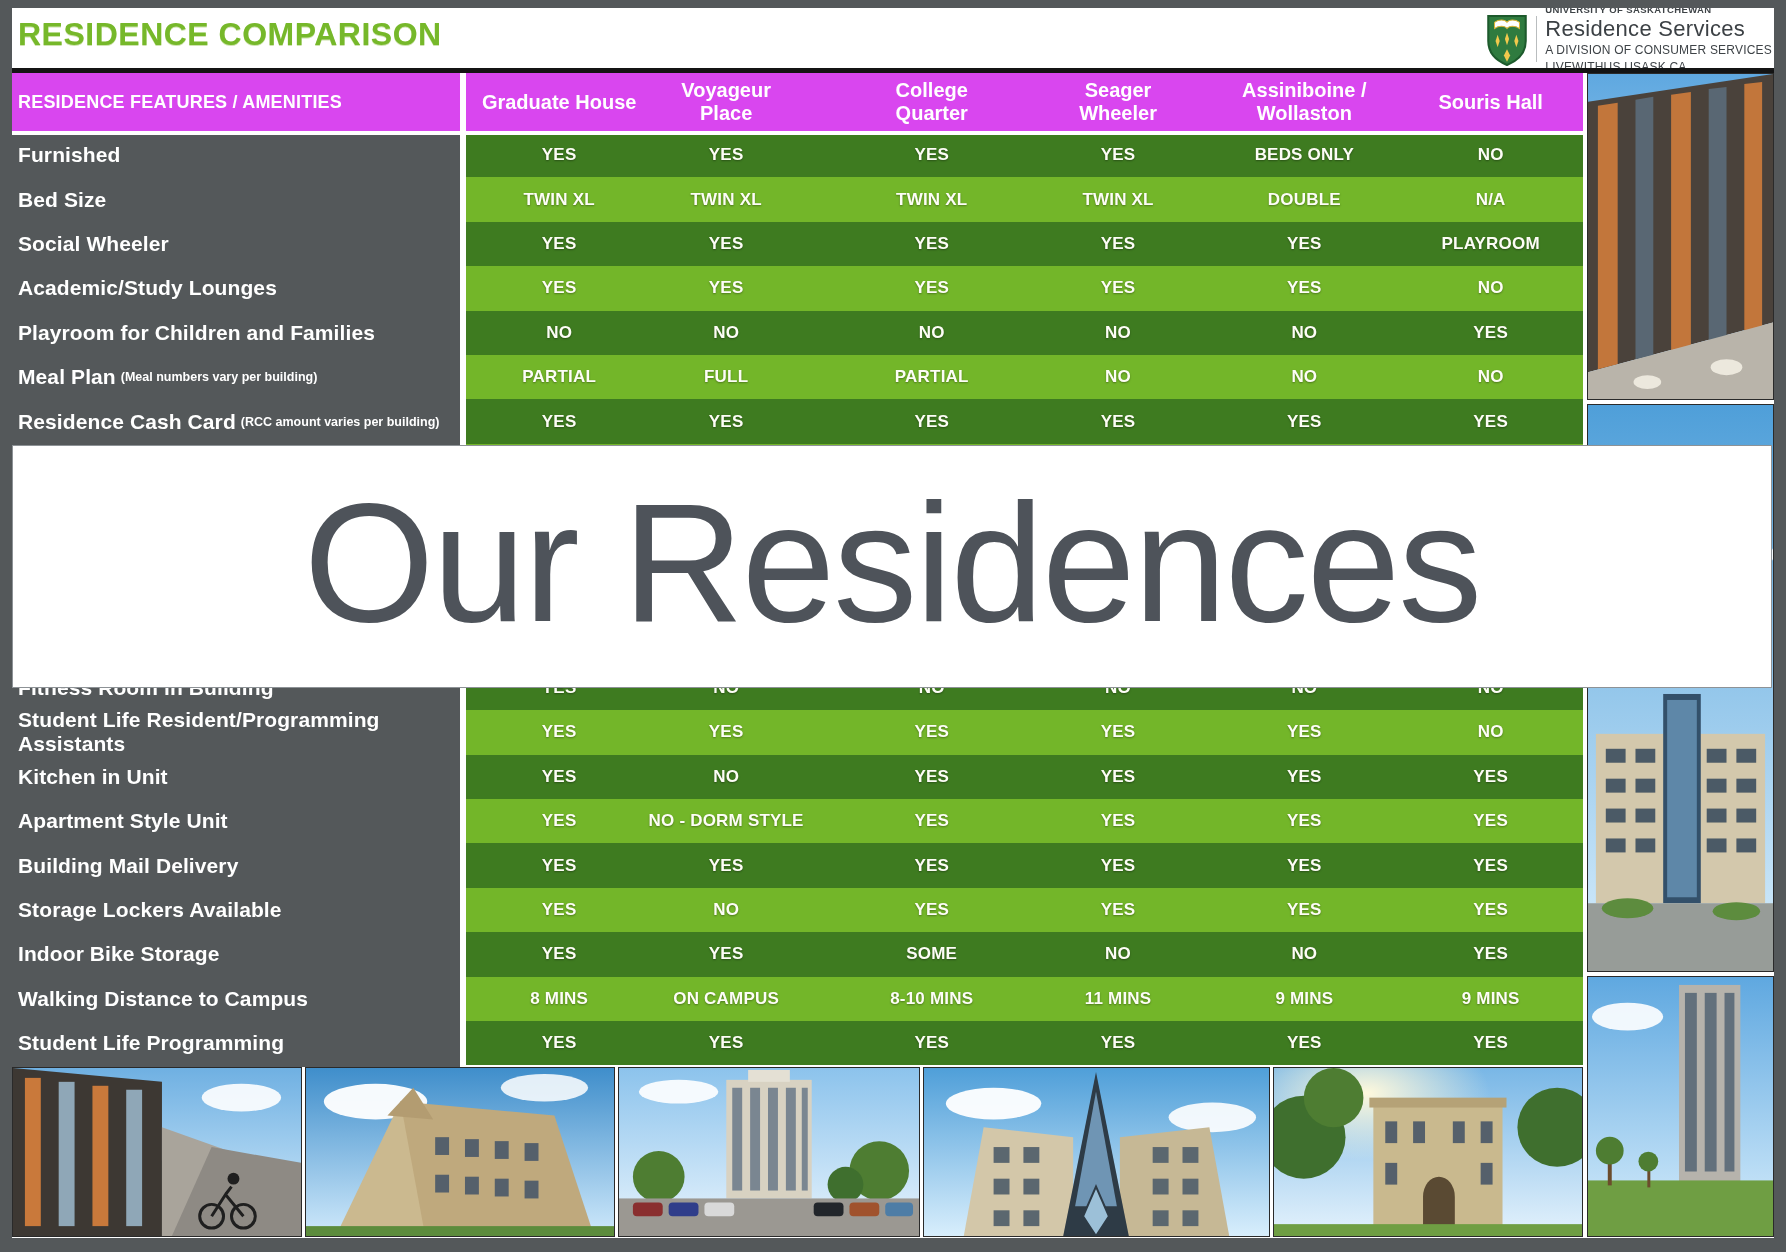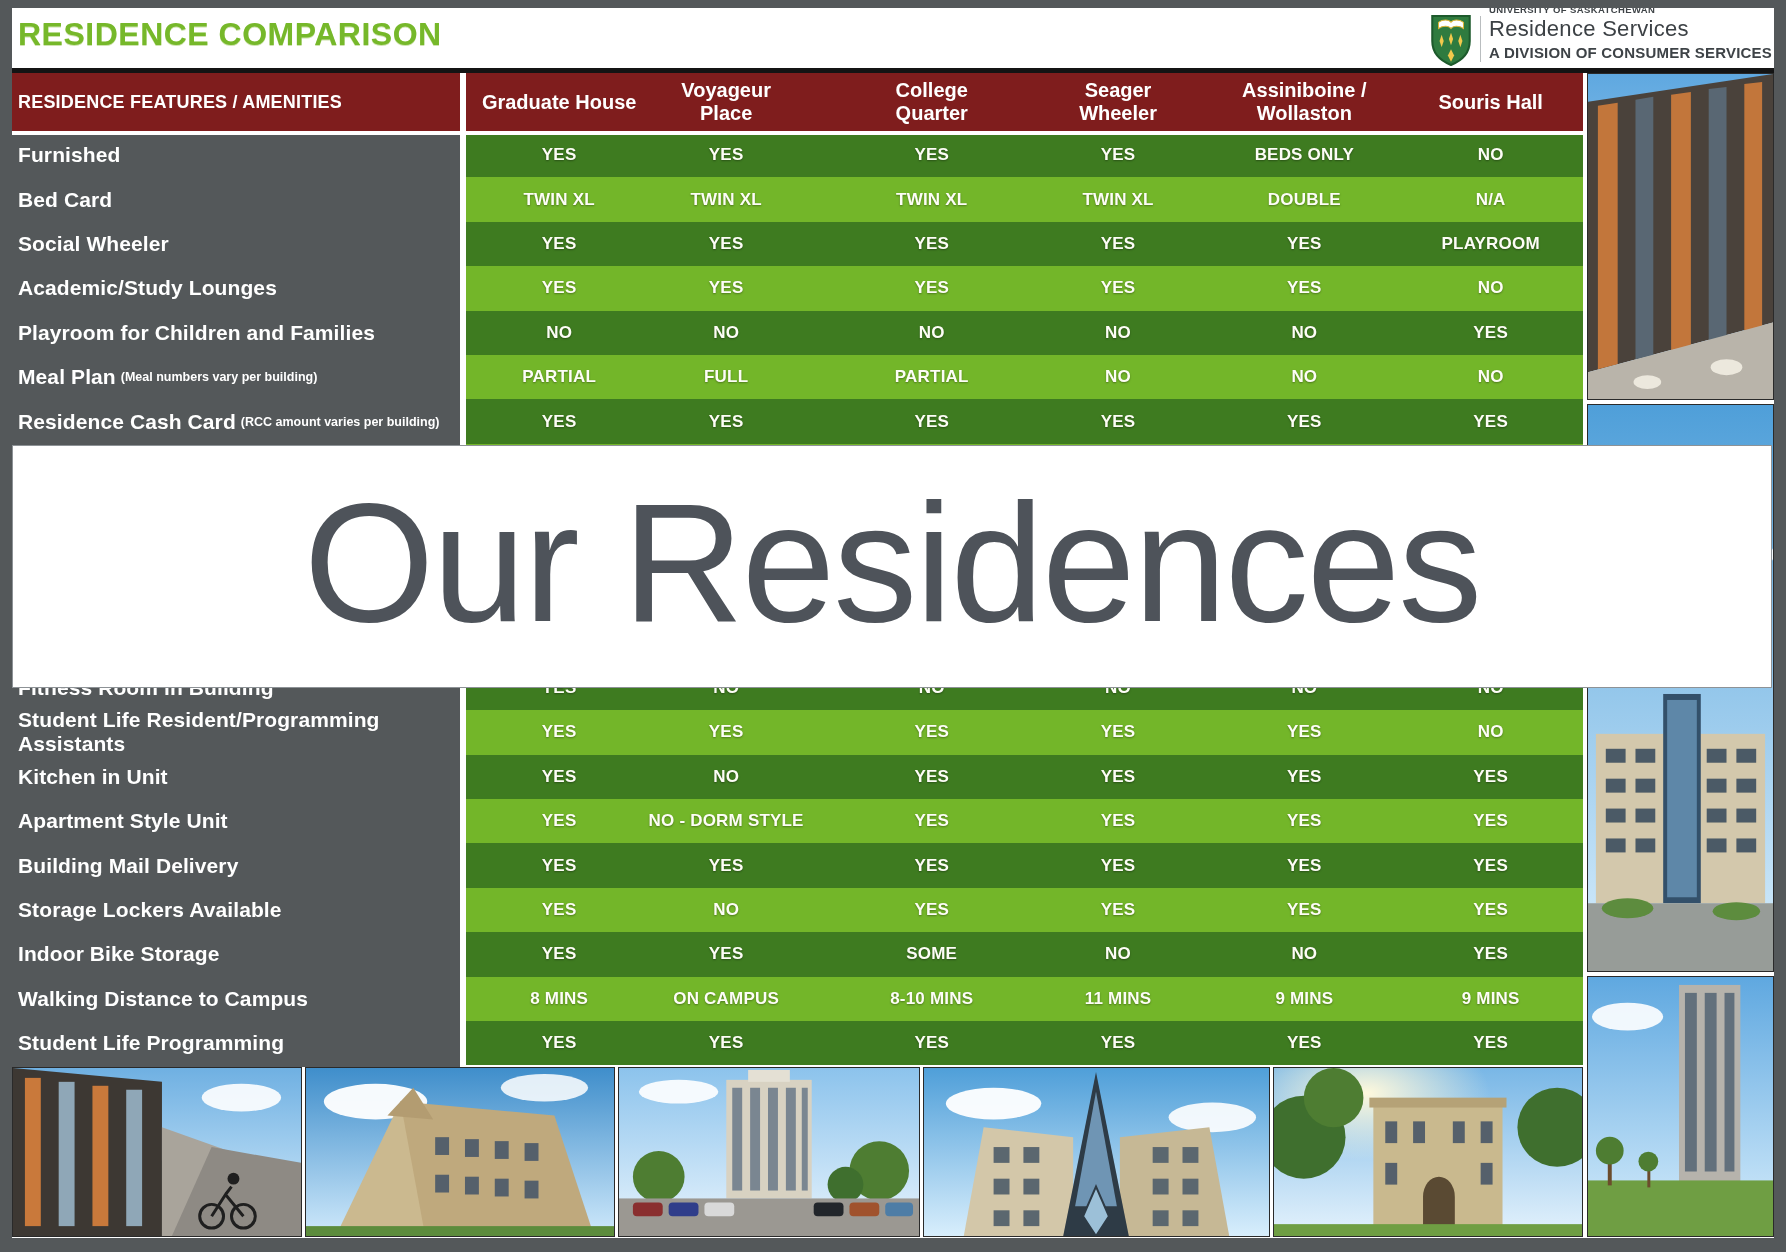--- a/index.html
+++ b/index.html
@@ -10,26 +10,26 @@
   
   .topbar{position:absolute;left:0;top:0;width:1762px;height:60px;background:#fff;}
   .title{position:absolute;left:6px;top:8px;margin:0;font-size:32px;font-weight:bold;
          color:#76b82a;letter-spacing:.5px;text-shadow:0 1px 0 #cfe3b0;text-align:center;}
   .logo{position:absolute;right:2px;top:0;height:62px;display:flex;align-items:flex-start;overflow:hidden;}
   .shield{width:42px;height:52px;margin-top:6px;}
   .logodiv{width:1px;background:#b9bdbf;height:46px;margin:8px 8px 0 8px;}
   .logotext{padding-top:0;}
   .uni{font-size:9.5px;font-weight:bold;color:#3e4347;letter-spacing:.4px;margin-top:-4px;white-space:nowrap;}
   .brand{font-size:22px;color:#3c4145;letter-spacing:.3px;margin-top:1px;white-space:nowrap;}
-  .division,.url{font-size:15px;font-weight:bold;color:#3e4347;letter-spacing:.2px;line-height:1.45;white-space:nowrap;}
+  .division,.url{font-size:12px;font-weight:normal;color:#3e4347;letter-spacing:.2px;line-height:1.45;white-space:nowrap;}
 
   .blackline{position:absolute;left:0;top:60px;width:1762px;height:5px;background:#141414;}
 
   
-  .thead{position:absolute;left:0;top:65px;width:1571px;height:58px;background:#7f1d1d;}
+  .thead{position:absolute;left:0;top:65px;width:1571px;height:58px;background:#d946ef;}
   .features{position:absolute;left:6px;top:0;height:58px;display:flex;align-items:center;
             color:#fff;font-size:18px;font-weight:bold;letter-spacing:.2px;}
   .hc{position:absolute;top:0;height:58px;display:flex;align-items:center;justify-content:center;
       text-align:center;color:#fff;font-size:20px;font-weight:bold;line-height:1.15;}
   .labelbg{position:absolute;left:0;top:123px;width:448px;height:936px;background:#54585a;}
   .vsep{position:absolute;left:448px;top:65px;width:6px;height:994px;background:#ffffff;}
   .whiteline{position:absolute;left:0;top:123px;width:1571px;height:4px;background:#ffffff;z-index:3;}
 
   
   .row{position:absolute;left:0;width:1571px;height:44.4px;z-index:2;}
@@ -102,21 +102,21 @@
     <div class="cell c0">YES</div>
     <div class="cell c1">YES</div>
     <div class="cell c2">YES</div>
     <div class="cell c3">YES</div>
     <div class="cell c4">BEDS ONLY</div>
     <div class="cell c5">NO</div>
   </div>
   <div class="row bright" style="top:169.4px">
     <div class="rowfill"></div>
     <div class="rlabel">
-          <span class="rl">Bed Card</span>
+          <span class="rl">Bed Size</span>
         </div>
     <div class="cell c0">TWIN XL</div>
     <div class="cell c1">TWIN XL</div>
     <div class="cell c2">TWIN XL</div>
     <div class="cell c3">TWIN XL</div>
     <div class="cell c4">DOUBLE</div>
     <div class="cell c5">N/A</div>
   </div>
   <div class="row dark" style="top:213.8px">
     <div class="rowfill"></div>

